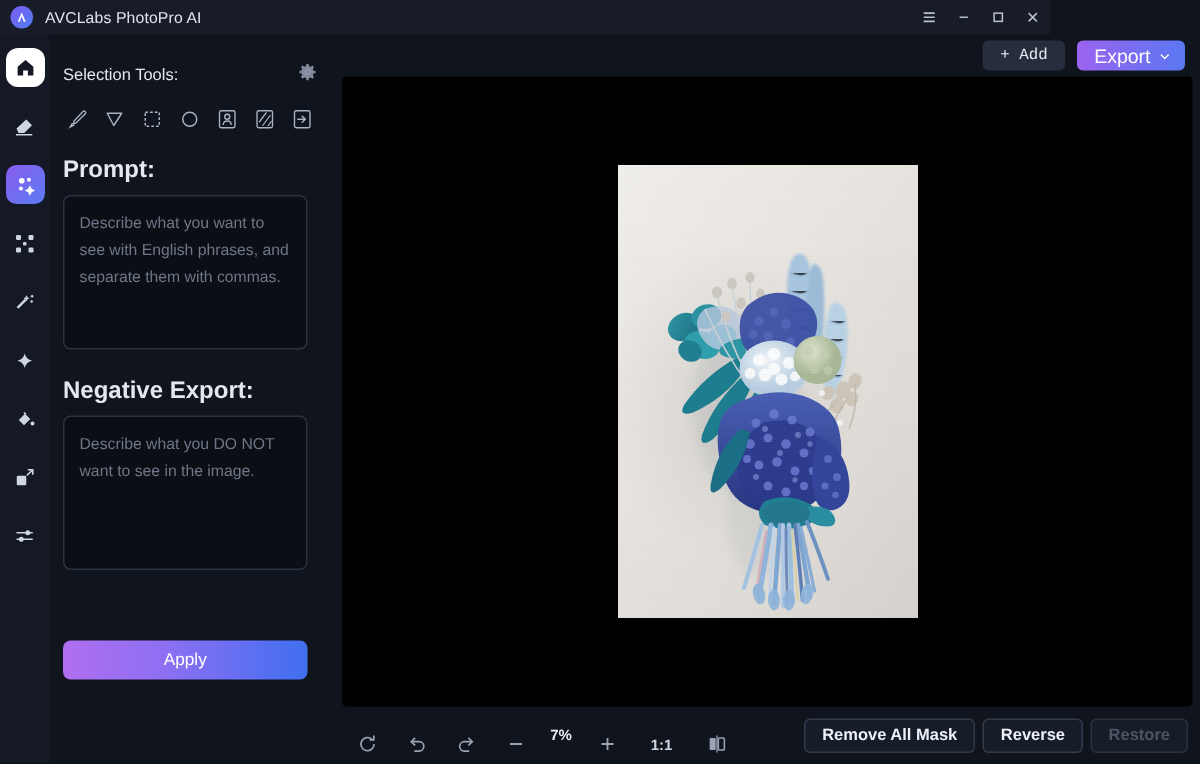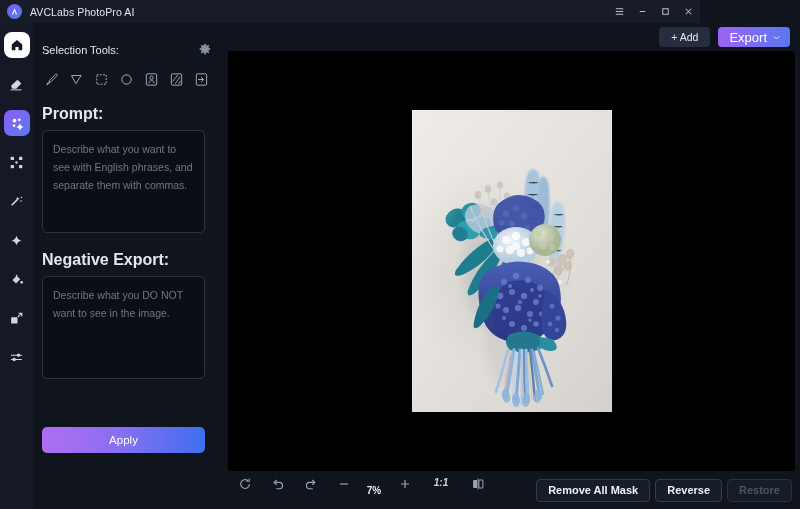--- a/index.html
+++ b/index.html
@@ -113,21 +113,21 @@
     position: absolute; left: 223px; top: 23px; width: 577px; height: 486px;
     background: #10141d;
   }
   .main-head {
     height: 28px; display: flex; align-items: center; justify-content: flex-end;
     padding-right: 10px; gap: 8px;
   }
   .add-btn {
     height: 20px; padding: 0 12px; border-radius: 4px; border: none;
     background: #262d3c; color: #e6eaf2; font-size: 10.5px;
-    font-family: Liberation Sans, sans-serif; cursor: pointer;
+    font-family: Liberation Mono, monospace; cursor: pointer;
     display: flex; align-items: center; gap: 4px;
   }
   .export-btn {
     height: 20px; padding: 0 9px 0 11px; border-radius: 4px; border: none;
     background: linear-gradient(90deg, #9b63f0 0%, #5a78f2 100%);
     color: #ffffff; font-size: 13px; font-family: "Liberation Sans", sans-serif;
     cursor: pointer; display: flex; align-items: center; gap: 5px;
   }
   .canvas {
     position: absolute; left: 5px; top: 28px; width: 567px; height: 420px;
@@ -154,22 +154,22 @@
 
   
   .bottombar {
     position: absolute; left: 5px; top: 452px; width: 567px; height: 30px;
     display: flex; align-items: center;
   }
   .zoom-group {
     display: flex; align-items: center; gap: 0px;
   }
   .zbtn {
-    width: 33px; height: 26px; display: flex; align-items: flex-start; justify-content: center;
-    color: #9aa3b3; font-size: 13px; font-style: italic;
+    width: 33px; height: 26px; display: flex; align-items: flex-end; justify-content: center;
+    color: #9aa3b3; font-size: 13px;
   }
   .zoom-val { font-size: 10px; color: #e8ecf3; font-weight: bold; min-width: 28px; text-align: center; }
   .ratio-val { font-size: 10px; color: #cfd6e3; font-weight: bold; min-width: 24px; text-align: center; }
   .right-btns {
     margin-left: auto; display: flex; gap: 5px; padding-right: 3px;
   }
   .obtn {
     height: 23px; padding: 0 11px; border-radius: 4px;
     border: 1px solid #343c4c; background: #161c28;
     color: #edf1f7; font-size: 11px; font-weight: bold;

